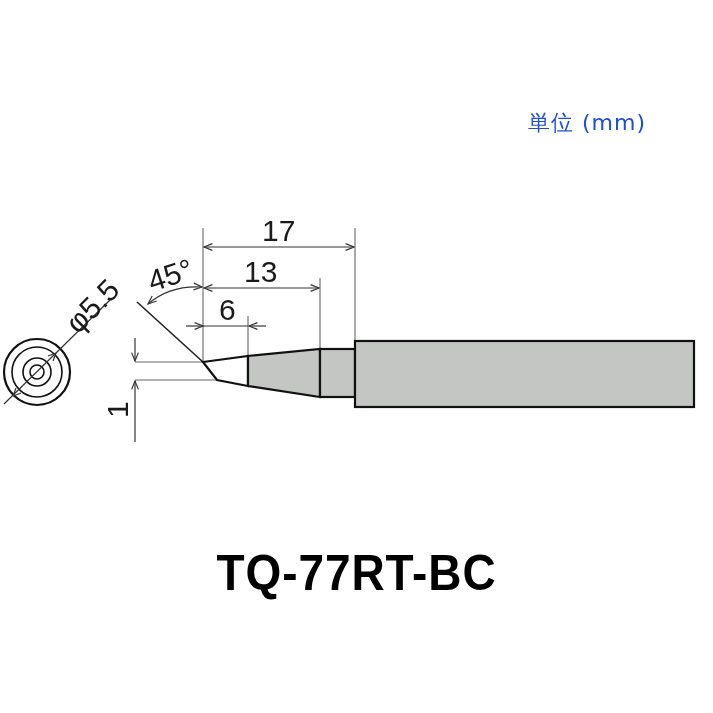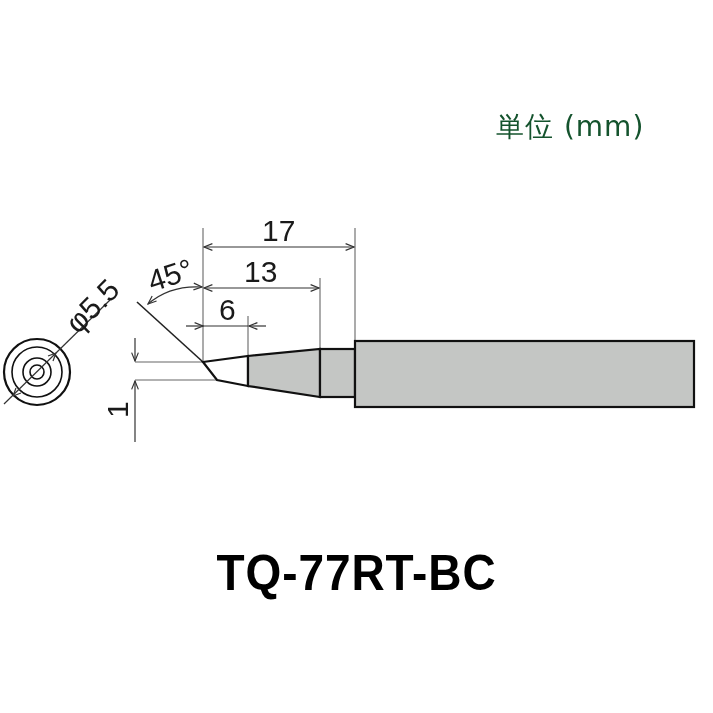--- a/index.html
+++ b/index.html
@@ -1,17 +1,17 @@
 <!DOCTYPE html>
 <html><head>
 <meta charset="utf-8">
 <style>
   html, body { margin: 0; padding: 0; background: #ffffff; }
   body { width: 713px; height: 713px; position: relative; overflow: hidden; font-family: "Liberation Sans", sans-serif; }
-  .unit-label { position: absolute; left: 496px; top: 108px; font-size: 28px; color: #14532d; font-family: "DejaVu Sans", sans-serif; letter-spacing: 1px; white-space: nowrap; }
+  .unit-label { position: absolute; left: 528px; top: 108px; font-size: 22px; color: #1d4ed8; font-family: "DejaVu Sans", sans-serif; letter-spacing: 1px; white-space: nowrap; }
   .model-label { position: absolute; left: 0; width: 713px; top: 544px; text-align: center; font-size: 50px; font-weight: bold; color: #000; font-family: "Liberation Sans", sans-serif; letter-spacing: 1px; transform: scaleX(0.92); transform-origin: 50% 50%; }
   svg.drawing { position: absolute; left: 0; top: 0; }
   .dimtext { font-family: "Liberation Sans", sans-serif; font-size: 30px; fill: #1a1a1a; }
 </style>
 </head>
 <body>
 
 <div class="unit-label">単位 (mm)</div>
 
 <svg class="drawing" width="713" height="713" viewBox="0 0 713 713">

